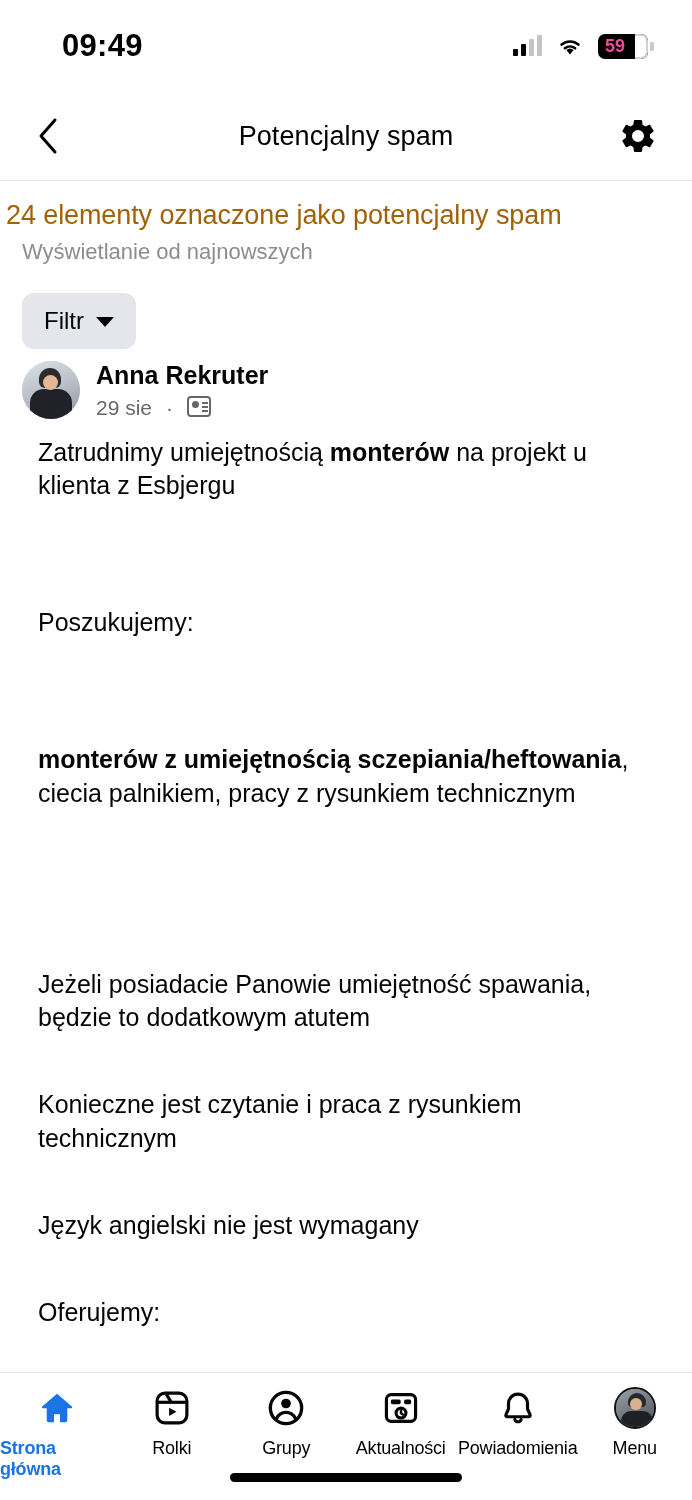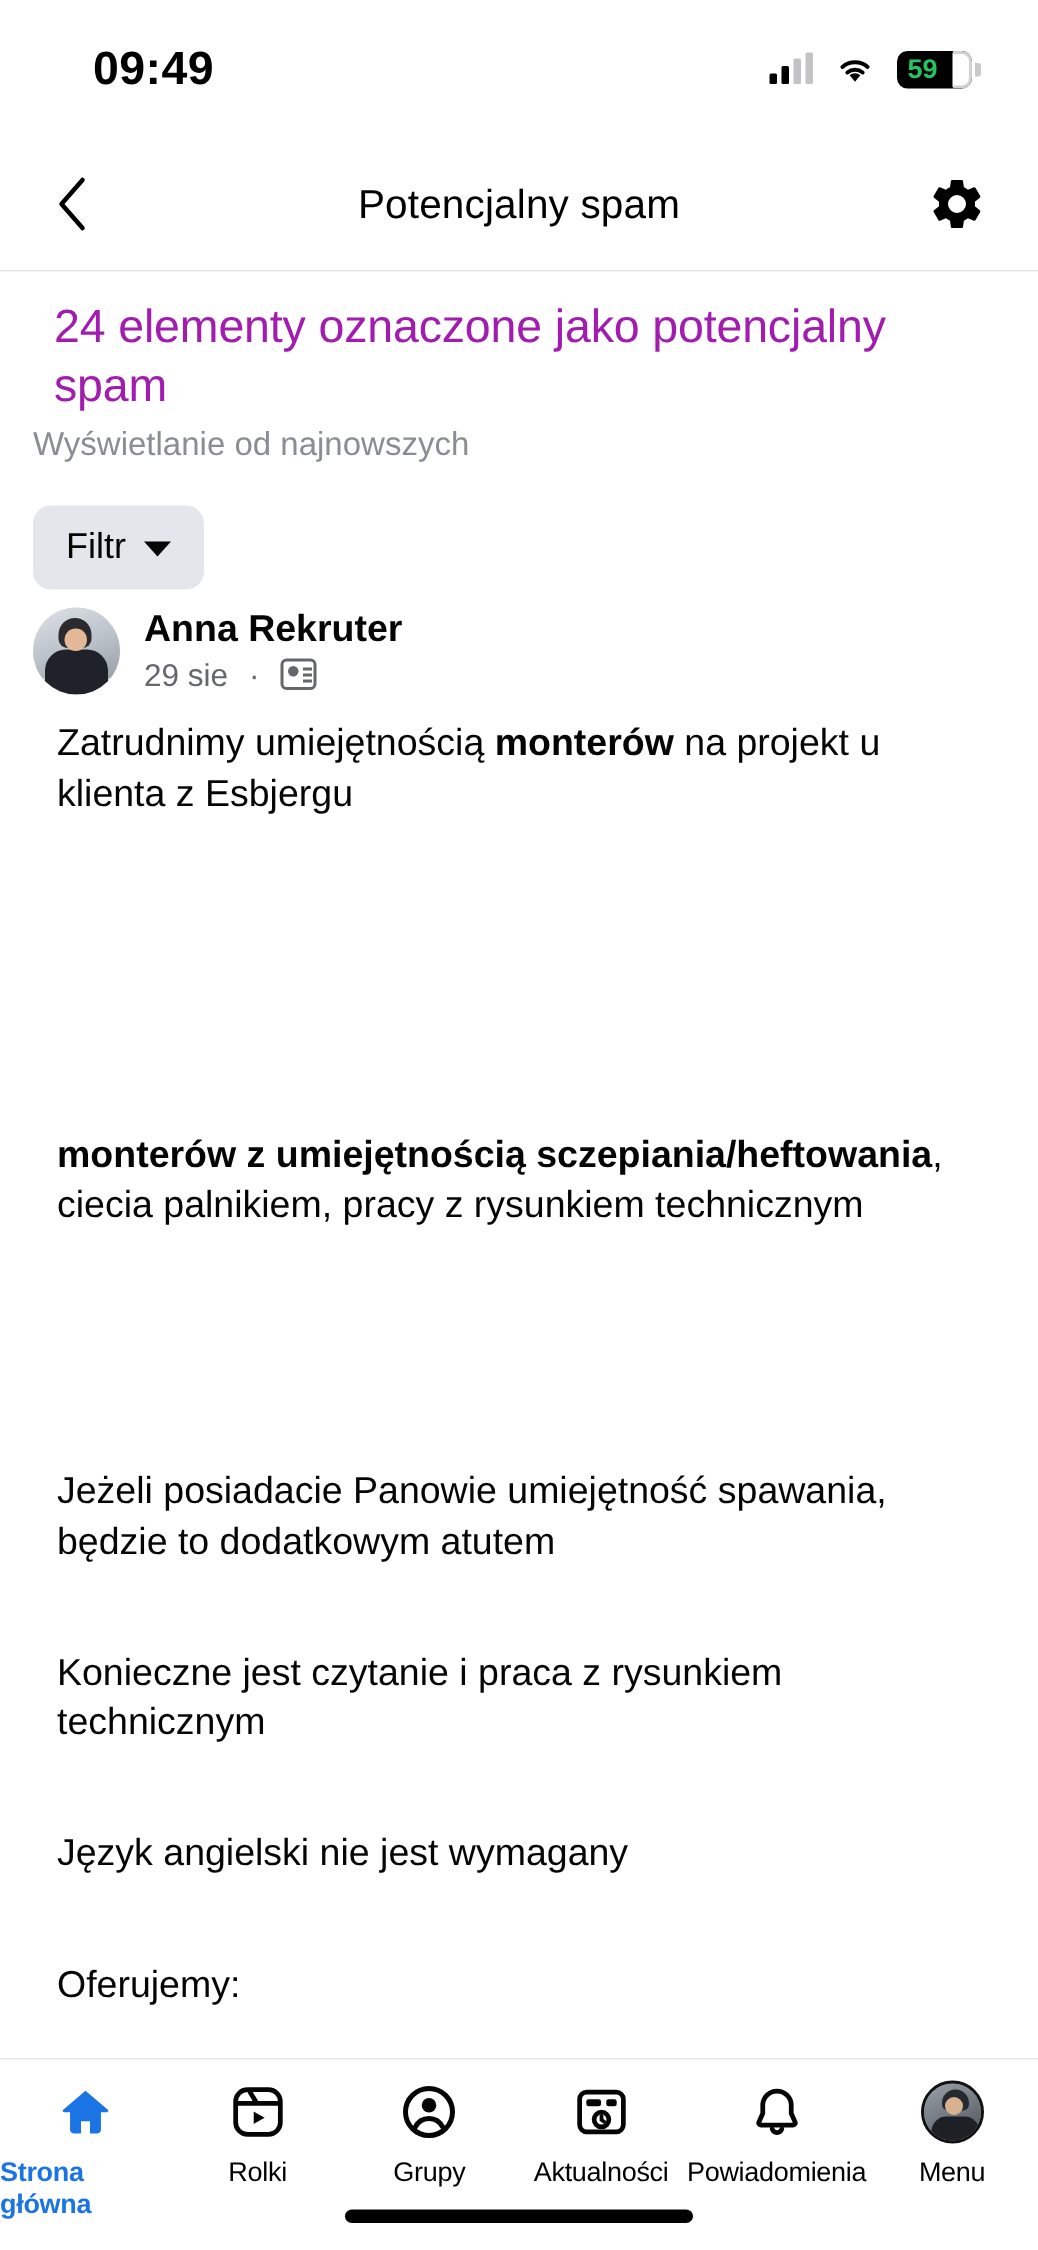--- a/index.html
+++ b/index.html
@@ -74,21 +74,21 @@
   .battery .cap {
     position: absolute;
     right: -6px;
     top: 8px;
     width: 4px;
     height: 9px;
     background: #c9c9cc;
     border-radius: 0 2px 2px 0;
   }
   .battery .lvl {
-    color: #22c55e;
+    color: #ec4899;
     font-size: 18px;
     font-weight: 700;
     padding-left: 7px;
     line-height: 1;
   }
   .battery .empty {
     position: absolute;
     right: 0; top: 0;
     width: 13px; height: 25px;
     background: #ffffff;
@@ -137,23 +137,23 @@
   }
 
   
   .content {
     flex: 1 1 auto;
     overflow: hidden;
     position: relative;
     padding-top: 18px;
   }
   .headline {
-    font-size: 31px;
-    color: #a21caf;
-    padding: 0 36px;
+    font-size: 27px;
+    color: #a16207;
+    padding: 0 6px;
     line-height: 1.25;
     letter-spacing: -0.1px;
   }
   .subline {
     font-size: 22px;
     color: #8a8d91;
     padding: 6px 22px 0 22px;
   }
   .filter-row {
     padding: 28px 22px 0 22px;
@@ -397,20 +397,21 @@
             <span class="aud-icon"></span>
           </div>
         </div>
       </div>
 
       <div class="post-body">
         <p>
           <span>Zatrudnimy umiejętnością </span><b>monterów</b><span> na projekt u klienta z Esbjergu</span>
         </p>
         <div class="gap-l"></div>
+        <p>Poszukujemy:</p>
         <div class="gap-l"></div>
         <p>
           <b>monterów z umiejętnością sczepiania/heftowania</b><span>, ciecia palnikiem, pracy z rysunkiem technicznym</span>
         </p>
         <div class="gap-l" style="height:104px"></div>
         <div class="gap-m"></div>
         <p>Jeżeli posiadacie Panowie umiejętność spawania, będzie to dodatkowym atutem</p>
         <div class="gap-s"></div>
         <p>Konieczne jest czytanie i praca z rysunkiem technicznym</p>
         <div class="gap-s"></div>

